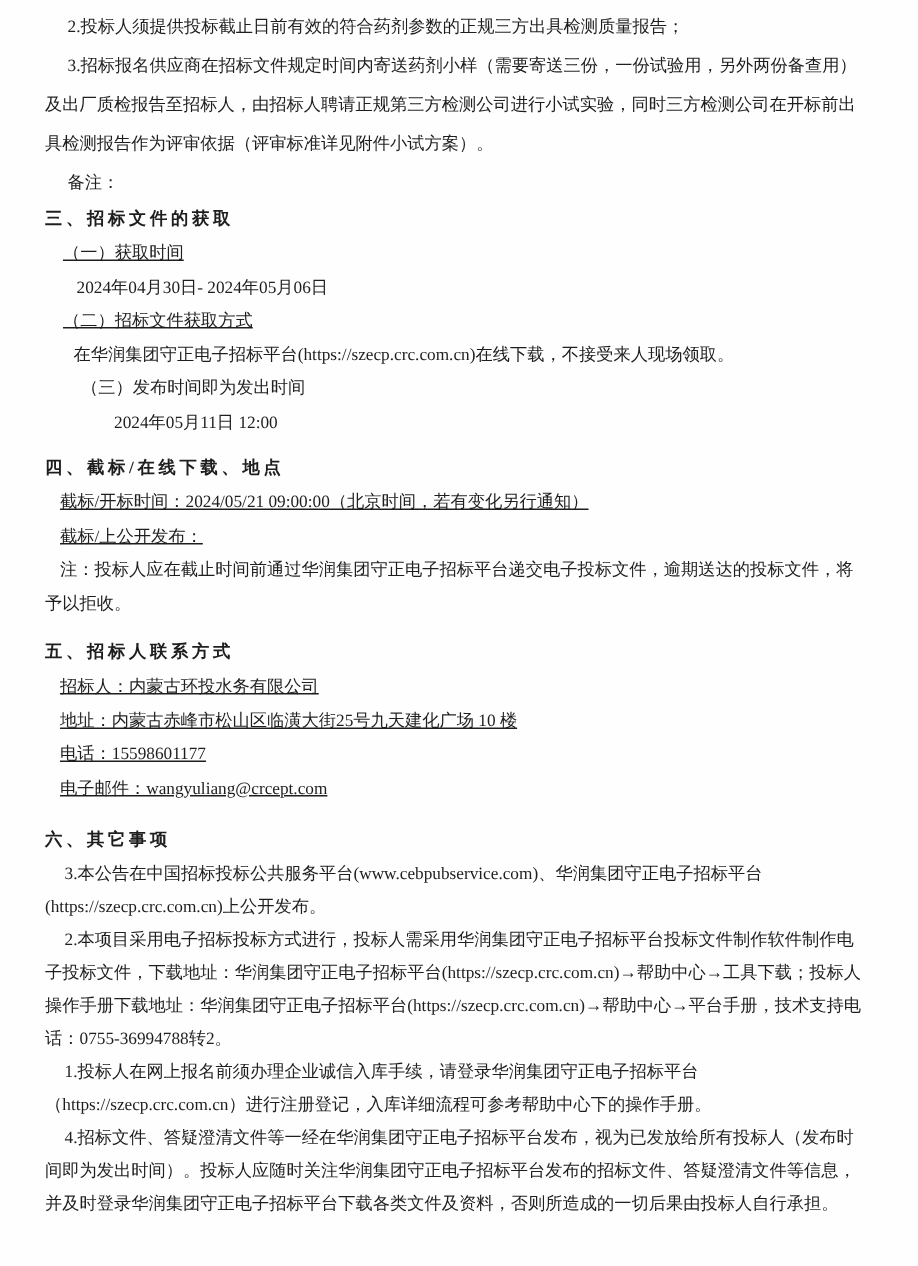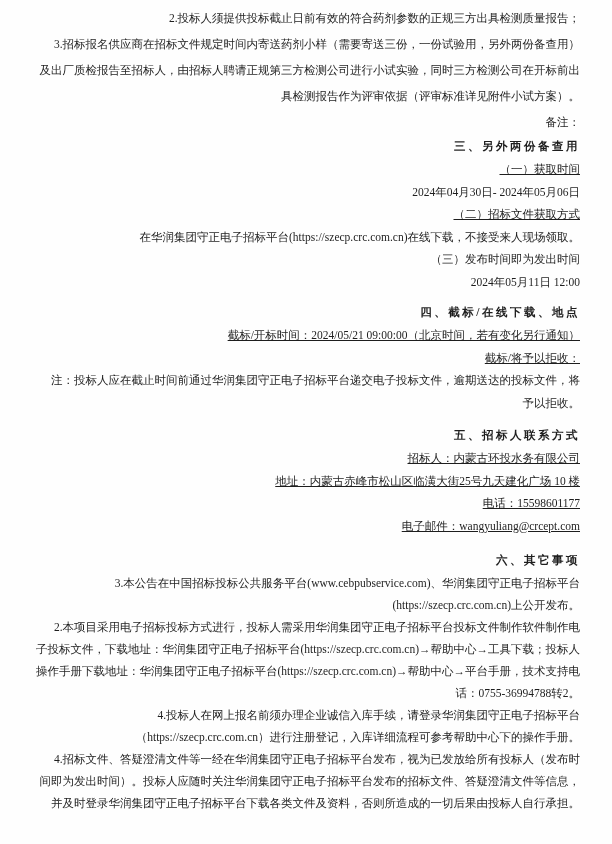--- a/index.html
+++ b/index.html
@@ -6,21 +6,20 @@
   .page {
     position: relative;
     width: 612px;
     height: 844px;
     box-sizing: border-box;
     background: #fefefe;
     padding: 5px 32px 0 30px;
     overflow: hidden;
     font-family: "Liberation Serif", "DejaVu Serif", serif;
     color: #1e1e1e;
-    text-align: right;
   }
   .page p {
     margin: 0;
     font-size: 11.5px;
     line-height: 22.5px;
     overflow-wrap: break-word;
     word-break: break-word;
   }
   
   .lh26 { line-height: 26px !important; }
@@ -49,38 +48,38 @@
 </style>
 </head>
 <body>
 
 <div class="page">
 
   <p class="lh26 ti15">2.投标人须提供投标截止日前有效的符合药剂参数的正规三方出具检测质量报告；</p>
   <p class="lh26 ti15">3.招标报名供应商在招标文件规定时间内寄送药剂小样（需要寄送三份，一份试验用，另外两份备查用）及出厂质检报告至招标人，由招标人聘请正规第三方检测公司进行小试实验，同时三方检测公司在开标前出具检测报告作为评审依据（评审标准详见附件小试方案）。</p>
   <p class="lh26 ind15">备注：</p>
 
-  <p class="h">三、另外两份备查用</p>
+  <p class="h">三、招标文件的获取</p>
   <p class="ind12">（一）获取时间</p>
   <p class="ind21">2024年04月30日- 2024年05月06日</p>
   <p class="ind12">（二）招标文件获取方式</p>
   <p class="ind19">在华润集团守正电子招标平台(https://szecp.crc.com.cn)在线下载，不接受来人现场领取。</p>
   <p class="ind24">（三）发布时间即为发出时间</p>
   <p class="ind46">2024年05月11日 12:00</p>
 
   <p class="h mt8">四、截标/在线下载、地点</p>
   <p class="ind10">截标/开标时间：2024/05/21 09:00:00（北京时间，若有变化另行通知）</p>
-  <p class="ind10">截标/将予以拒收：</p>
+  <p class="ind10">截标/上公开发布：</p>
   <p class="ti10">注：投标人应在截止时间前通过华润集团守正电子招标平台递交电子投标文件，逾期送达的投标文件，将予以拒收。</p>
 
   <p class="h mt10">五、招标人联系方式</p>
   <p class="ind10">招标人：内蒙古环投水务有限公司</p>
   <p class="ind10">地址：内蒙古赤峰市松山区临潢大街25号九天建化广场 10 楼</p>
   <p class="ind10">电话：15598601177</p>
   <p class="ind10">电子邮件：wangyuliang@crcept.com</p>
 
   <p class="h mt12">六、其它事项</p>
   <p class="ti13 s6">3.本公告在中国招标投标公共服务平台(www.cebpubservice.com)、华润集团守正电子招标平台(https://szecp.crc.com.cn)上公开发布。</p>
   <p class="ti13 s6">2.本项目采用电子招标投标方式进行，投标人需采用华润集团守正电子招标平台投标文件制作软件制作电子投标文件，下载地址：华润集团守正电子招标平台(https://szecp.crc.com.cn)→帮助中心→工具下载；投标人操作手册下载地址：华润集团守正电子招标平台(https://szecp.crc.com.cn)→帮助中心→平台手册，技术支持电话：0755-36994788转2。</p>
-  <p class="ti13 s6">4.投标人在网上报名前须办理企业诚信入库手续，请登录华润集团守正电子招标平台（https://szecp.crc.com.cn）进行注册登记，入库详细流程可参考帮助中心下的操作手册。</p>
+  <p class="ti13 s6">1.投标人在网上报名前须办理企业诚信入库手续，请登录华润集团守正电子招标平台（https://szecp.crc.com.cn）进行注册登记，入库详细流程可参考帮助中心下的操作手册。</p>
   <p class="ti13 s6">4.招标文件、答疑澄清文件等一经在华润集团守正电子招标平台发布，视为已发放给所有投标人（发布时间即为发出时间）。投标人应随时关注华润集团守正电子招标平台发布的招标文件、答疑澄清文件等信息，并及时登录华润集团守正电子招标平台下载各类文件及资料，否则所造成的一切后果由投标人自行承担。</p>
 
 </div>
 
 </body></html>

